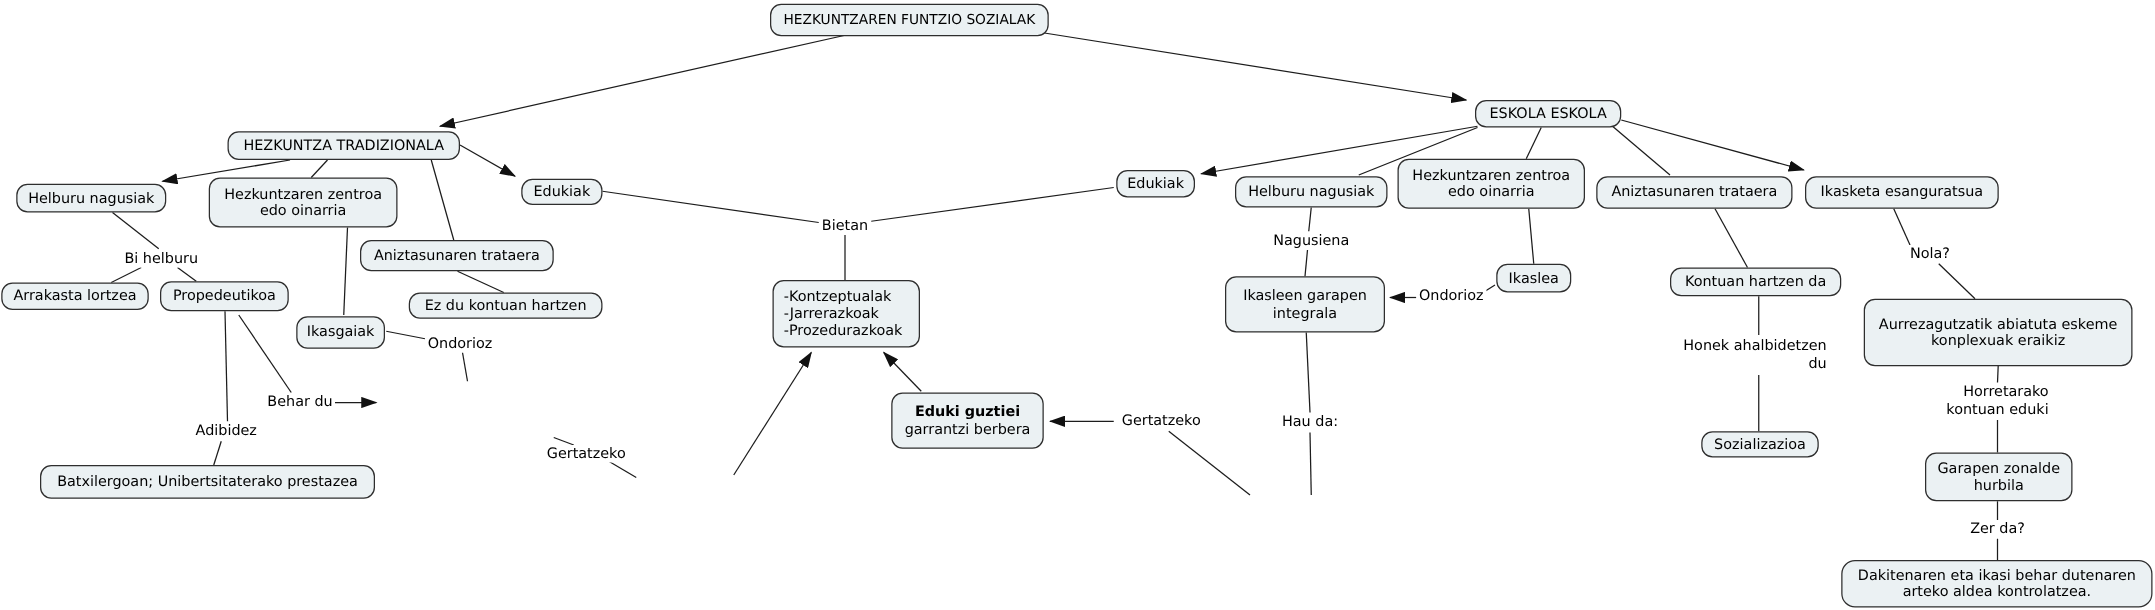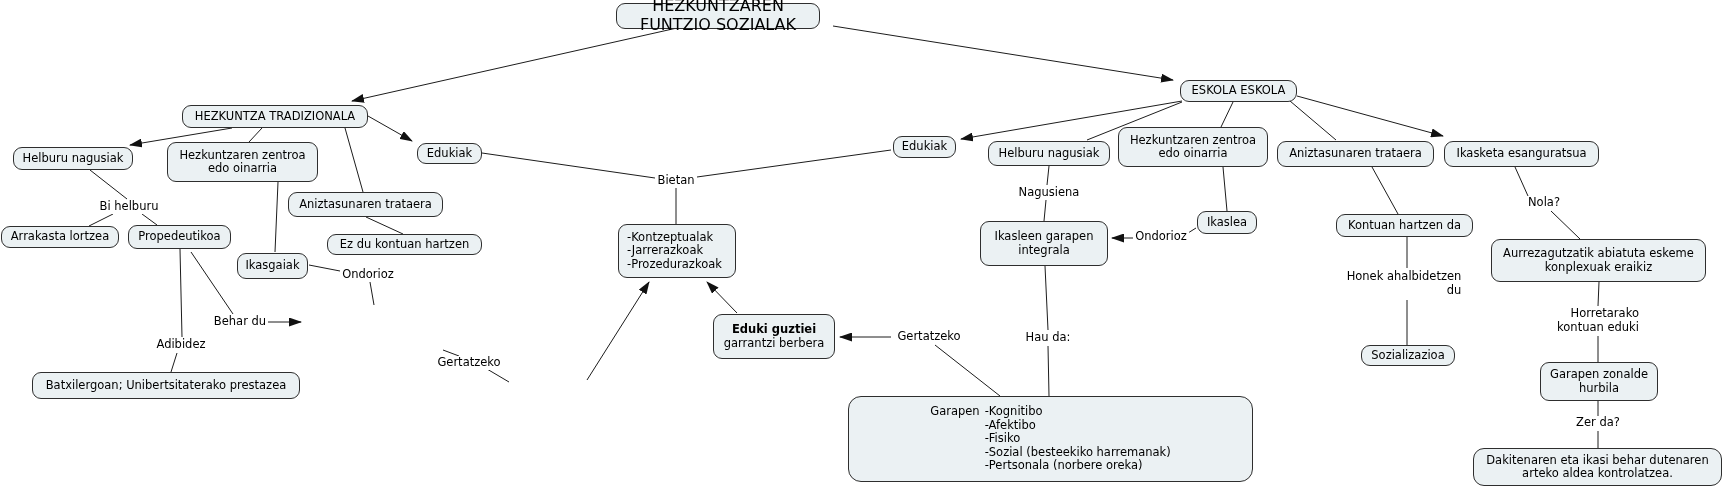--- a/index.html
+++ b/index.html
@@ -74,21 +74,21 @@
       <line x1="268" y1="322" x2="301" y2="322" marker-end="url(#arrow)"></line>
       <line x1="587" y1="380" x2="649" y2="282" marker-end="url(#arrow)"></line>
       <line x1="737" y1="313" x2="707" y2="282" marker-end="url(#arrow)"></line>
       <line x1="891" y1="337" x2="840" y2="337" marker-end="url(#arrow)"></line>
       <line x1="1182" y1="101" x2="961" y2="139" marker-end="url(#arrow)"></line>
       <line x1="1297" y1="96" x2="1443" y2="136" marker-end="url(#arrow)"></line>
       <line x1="1133" y1="238" x2="1112" y2="238" marker-end="url(#arrow)"></line>
     </g>
   </svg>
 
-  <div class="node" style="left:616px;top:3px;width:204px;height:26px;font-size:16px">HEZKUNTZAREN FUNTZIO SOZIALAK</div>
+  <div class="node" style="left:616px;top:3px;width:223px;height:26px;font-size:11px">HEZKUNTZAREN FUNTZIO SOZIALAK</div>
 
   <div class="node" style="left:182px;top:105px;width:186px;height:23px">HEZKUNTZA TRADIZIONALA</div>
   <div class="node" style="left:13px;top:147px;width:120px;height:23px">Helburu nagusiak</div>
   <div class="node" style="left:167px;top:142px;width:151px;height:40px">Hezkuntzaren zentroa edo oinarria</div>
   <div class="node" style="left:288px;top:192px;width:155px;height:25px">Aniztasunaren trataera</div>
   <div class="node" style="left:417px;top:143px;width:65px;height:21px">Edukiak</div>
   <div class="node" style="left:1px;top:226px;width:118px;height:22px">Arrakasta lortzea</div>
   <div class="node" style="left:128px;top:225px;width:103px;height:24px">Propedeutikoa</div>
   <div class="node" style="left:237px;top:253px;width:71px;height:26px">Ikasgaiak</div>
   <div class="node" style="left:327px;top:234px;width:155px;height:21px">Ez du kontuan hartzen</div>
@@ -104,35 +104,25 @@
 
   <div class="node" style="left:1180px;top:80px;width:117px;height:22px">ESKOLA ESKOLA</div>
   <div class="node" style="left:893px;top:136px;width:63px;height:22px">Edukiak</div>
   <div class="node" style="left:988px;top:141px;width:122px;height:25px">Helburu nagusiak</div>
   <div class="node" style="left:1118px;top:127px;width:150px;height:40px">Hezkuntzaren zentroa edo oinarria</div>
   <div class="node" style="left:1277px;top:141px;width:157px;height:26px">Aniztasunaren trataera</div>
   <div class="node" style="left:1444px;top:141px;width:155px;height:26px">Ikasketa esanguratsua</div>
   <div class="node" style="left:980px;top:221px;width:128px;height:45px">Ikasleen garapen integrala</div>
   <div class="node" style="left:1197px;top:211px;width:60px;height:23px">Ikaslea</div>
   <div class="node" style="left:1336px;top:214px;width:137px;height:23px">Kontuan hartzen da</div>
-  <div class="node" style="left:1491px;top:239px;width:215px;height:43px">Aurrezagutzatik abiatuta eskeme konplexuak eraikiz</div>
+  <div class="node" style="left:1491px;top:239px;width:215px;height:54px">Aurrezagutzatik abiatuta eskeme konplexuak eraikiz</div>
   <div class="node" style="left:1361px;top:345px;width:94px;height:21px">Sozializazioa</div>
   <div class="node" style="left:1540px;top:362px;width:118px;height:39px">Garapen zonalde hurbila</div>
   <div class="node" style="left:1473px;top:448px;width:249px;height:38px;border-radius:11px">Dakitenaren eta ikasi behar dutenaren arteko aldea kontrolatzea.</div>
 
-  <div class="node" style="left:848px;top:396px;width:405px;height:86px;border-radius:13px">
-    <div class="garapen-inner">
-      <span>Garapen</span>
-      <span class="items">-Kognitibo
--Afektibo
--Fisiko
--Sozial (besteekiko harremanak)
--Pertsonala (norbere oreka)</span>
-    </div>
-  </div>
 
   <span class="elabel" style="left:129px;top:200px">Bi helburu</span>
   <span class="elabel" style="left:368px;top:268px">Ondorioz</span>
   <span class="elabel" style="left:240px;top:315px">Behar du</span>
   <span class="elabel" style="left:181px;top:338px">Adibidez</span>
   <span class="elabel" style="left:469px;top:356px">Gertatzeko</span>
   <span class="elabel" style="left:676px;top:174px">Bietan</span>
   <span class="elabel" style="left:929px;top:330px">Gertatzeko</span>
   <span class="elabel" style="left:1048px;top:331px">Hau da:</span>
   <span class="elabel" style="left:1049px;top:186px">Nagusiena</span>

